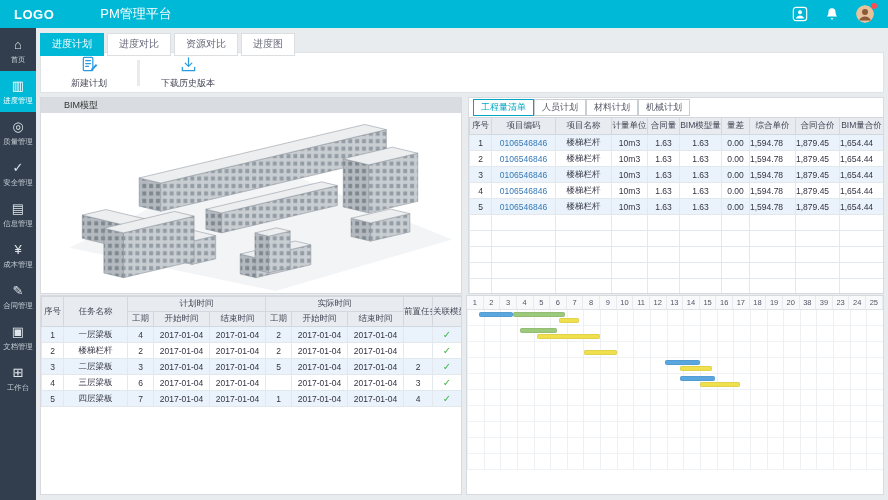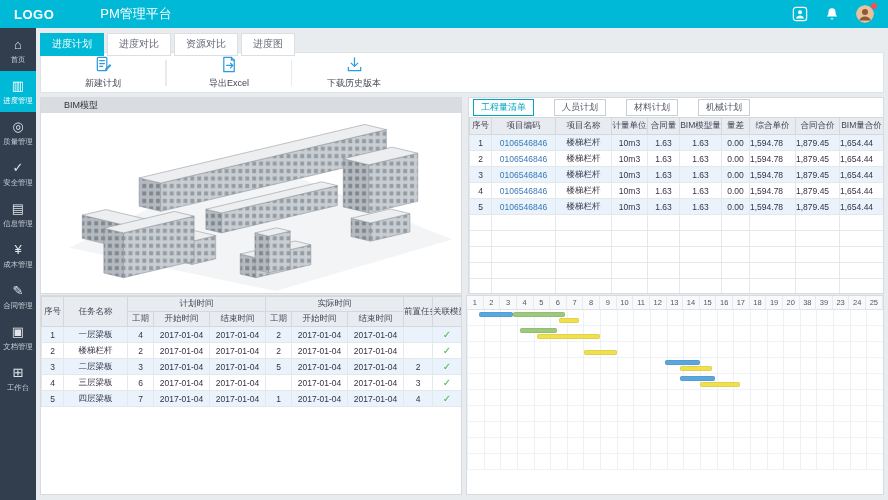--- a/index.html
+++ b/index.html
@@ -25,34 +25,34 @@
   .side-item.active{background:#00b9d6;color:#fff}
   .side-item.active .si-ico{color:#fff}
 
   
   #main-tabs{position:absolute;left:40px;top:33px;display:flex;gap:3px;z-index:3}
   .mtab{padding:3px 11px 4px;font-size:10px;background:#fff;border:1px solid #dcdfe2;color:#667;cursor:pointer}
   .mtab.active{background:#00b9d6;border-color:#00b9d6;color:#fff}
 
   
   #toolbar{position:absolute;left:40px;top:52px;width:844px;height:41px;background:#fff;border:1px solid #e0e3e6;box-sizing:border-box;display:flex;align-items:center}
-  .tool-btn{display:flex;flex-direction:column;align-items:center;justify-content:center;gap:1px;min-width:84px;padding:0 20px;color:#445;font-size:9px;cursor:pointer}
+  .tool-btn{display:flex;flex-direction:column;align-items:center;justify-content:center;gap:1px;min-width:84px;padding:0 6px;color:#445;font-size:9px;cursor:pointer}
   .tool-btn svg{width:19px;height:19px;fill:none;stroke:#2b9be0;stroke-width:1.3;stroke-linecap:round;stroke-linejoin:round}
   .tool-sep{width:1px;height:26px;background:#e8ebee}
 
   .panel{position:absolute;background:#fff;border:1px solid #d7dbdf;box-sizing:border-box;overflow:hidden}
   
   .bim{left:40px;top:97px;width:422px;height:197px}
   .panel-hd{height:15px;line-height:15px;background:#d9dde1;color:#333;font-size:9px;padding-left:23px}
   .bim-body{height:180px;display:flex;align-items:center;justify-content:center;cursor:grab}
   #model-svg{width:412px;height:176px}
 
   
   .boq{left:468px;top:97px;width:416px;height:197px}
-  #boq-tabs{display:flex;gap:20px;padding:2px 4px;height:15px;align-items:center}
+  #boq-tabs{display:flex;gap:0;padding:2px 4px;height:15px;align-items:center}
   .btab{font-size:9px;padding:1px 7px;border:1px solid #c9ced3;color:#556;background:#fff;cursor:pointer;white-space:nowrap}
   .btab.active{color:#00a6c2;border-color:#00a6c2}
   #boq-table{border-collapse:collapse;table-layout:fixed;width:414px;font-size:8.5px}
   #boq-table th{background:#e8ecf0;border:1px solid #d2d8dd;height:16px;font-weight:normal;color:#445;padding:0;overflow:hidden;white-space:nowrap}
   #boq-table td{border:1px solid #e3e8ec;height:15px;text-align:center;color:#334;padding:0;overflow:hidden;white-space:nowrap}
   #boq-table tr.odd td{background:#eaf3fb}
   #boq-table td.code{color:#3579b8}
   #boq-table td.num{text-align:left;padding-right:16px}
 
   
@@ -157,28 +157,20 @@
       <div class="tool-btn">
         <span class="tool-icon"><svg viewBox="0 0 20 20">
             <rect x="3.5" y="2.5" width="10" height="14" rx="1"></rect>
             <path d="M6 6h5M6 9h5M6 12h3"></path>
             <path d="M11.8 14.6l5-5 1.4 1.4-5 5h-1.4z" fill="#2b9be0" stroke="none"></path>
           </svg></span>
         <span class="tool-lab">新建计划</span>
       </div>
       <span class="tool-sep"></span>
       <span class="tool-sep"></span>
-      <div class="tool-btn">
-        <span class="tool-icon"><svg viewBox="0 0 20 20">
-            <path d="M4 2.5h8l3 3V17.5H4z"></path>
-            <path d="M12 2.5v3h3"></path>
-            <path d="M7 11h6M11 8.5L13.5 11 11 13.5"></path>
-          </svg></span>
-        <span class="tool-lab">导出Excel</span>
-      </div>
       <span class="tool-sep"></span>
       <div class="tool-btn">
         <span class="tool-icon"><svg viewBox="0 0 20 20">
             <path d="M10 3v8"></path>
             <path d="M6.5 8.5L10 12l3.5-3.5"></path>
             <path d="M3.5 13v3.5h13V13"></path>
           </svg></span>
         <span class="tool-lab">下载历史版本</span>
       </div>
     </div>

